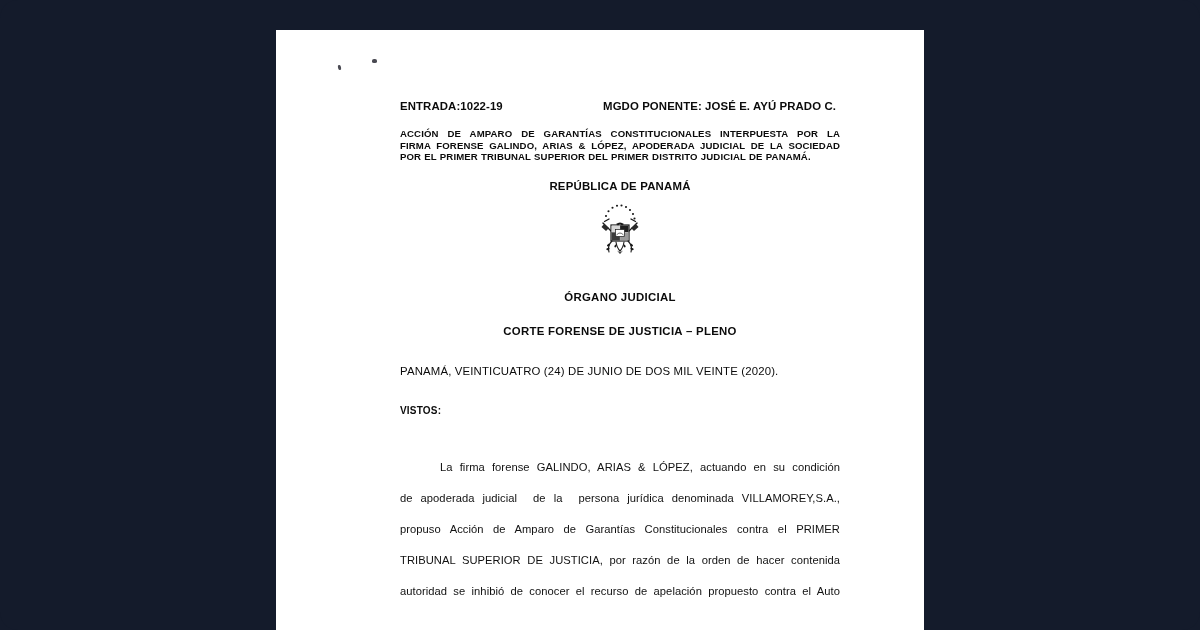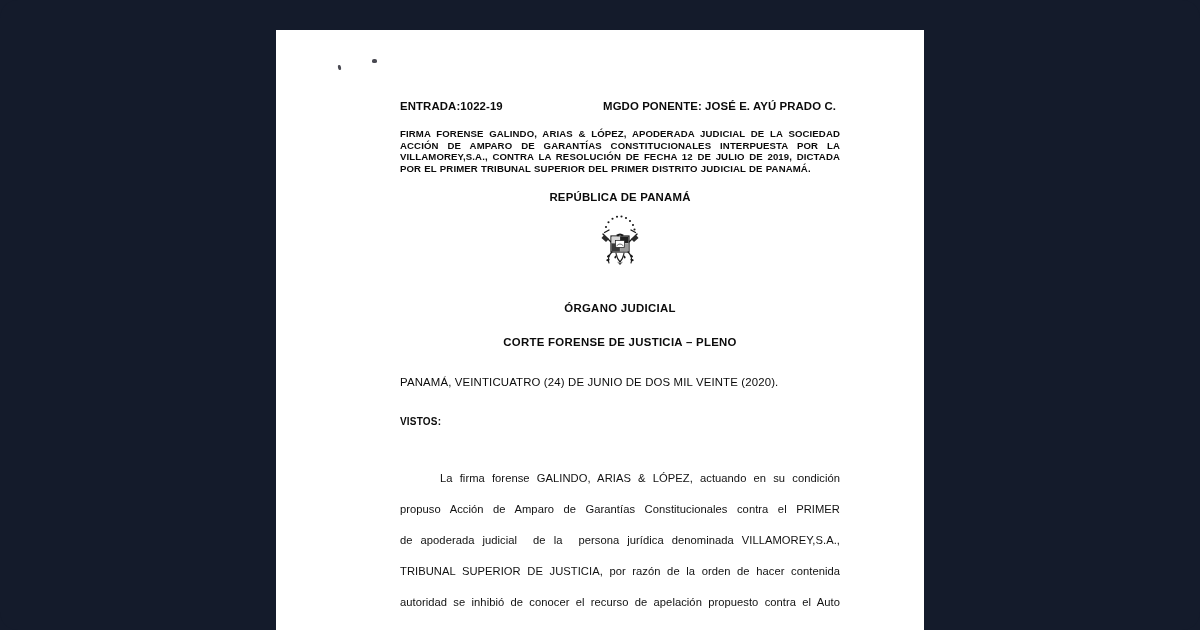--- a/index.html
+++ b/index.html
@@ -156,23 +156,22 @@
     <div class="speck speck-b"></div>
 
     <div class="doc-body">
 
       <div class="hdr-row">
         <span class="hdr-entrada">ENTRADA:1022-19</span>
         <span class="hdr-ponente">MGDO PONENTE: JOSÉ E. AYÚ PRADO C.</span>
       </div>
 
       <div class="caption">
+        <span class="ln">ACCIÓN DE AMPARO DE GARANTÍAS CONSTITUCIONALES INTERPUESTA POR LA</span>
         <span class="ln">FIRMA FORENSE GALINDO, ARIAS &amp; LÓPEZ, APODERADA JUDICIAL DE LA SOCIEDAD</span>
-        <span class="ln">ACCIÓN DE AMPARO DE GARANTÍAS CONSTITUCIONALES INTERPUESTA POR LA</span>
-        <span class="ln">VILLAMOREY,S.A., CONTRA LA RESOLUCIÓN DE FECHA 12 DE JULIO DE 2019, DICTADA</span>
         <span class="ln last">POR EL PRIMER TRIBUNAL SUPERIOR DEL PRIMER DISTRITO JUDICIAL DE PANAMÁ.</span>
       </div>
 
       <div class="republica">REPÚBLICA DE PANAMÁ</div>
 
       <div class="emblem-wrap">
         <svg class="emblem" viewBox="0 0 104 116" aria-hidden="true">
           <g fill="#1a1a1a">
 
             <circle cx="24" cy="30" r="2.1"></circle>
@@ -231,22 +230,22 @@
 
       <div class="ctr-line organo">ÓRGANO JUDICIAL</div>
       <div class="ctr-line corte">CORTE FORENSE DE JUSTICIA – PLENO</div>
 
       <div class="fecha">PANAMÁ, VEINTICUATRO (24) DE JUNIO DE DOS MIL VEINTE (2020).</div>
 
       <div class="vistos">VISTOS:</div>
 
       <div class="para">
         <span class="pln indent">La firma forense GALINDO, ARIAS &amp; LÓPEZ, actuando en su condición</span>
+        <span class="pln">de apoderada judicial  de la  persona jurídica denominada VILLAMOREY,S.A.,</span>
         <span class="pln">propuso Acción de Amparo de Garantías Constitucionales contra el PRIMER</span>
-        <span class="pln">de apoderada judicial  de la  persona jurídica denominada VILLAMOREY,S.A.,</span>
         <span class="pln">TRIBUNAL SUPERIOR DE JUSTICIA, por razón de la orden de hacer contenida</span>
         <span class="pln">autoridad se inhibió de conocer el recurso de apelación propuesto contra el Auto</span>
 
       </div>
 
     </div>
   </div>
 </div>
 
 </body></html>

